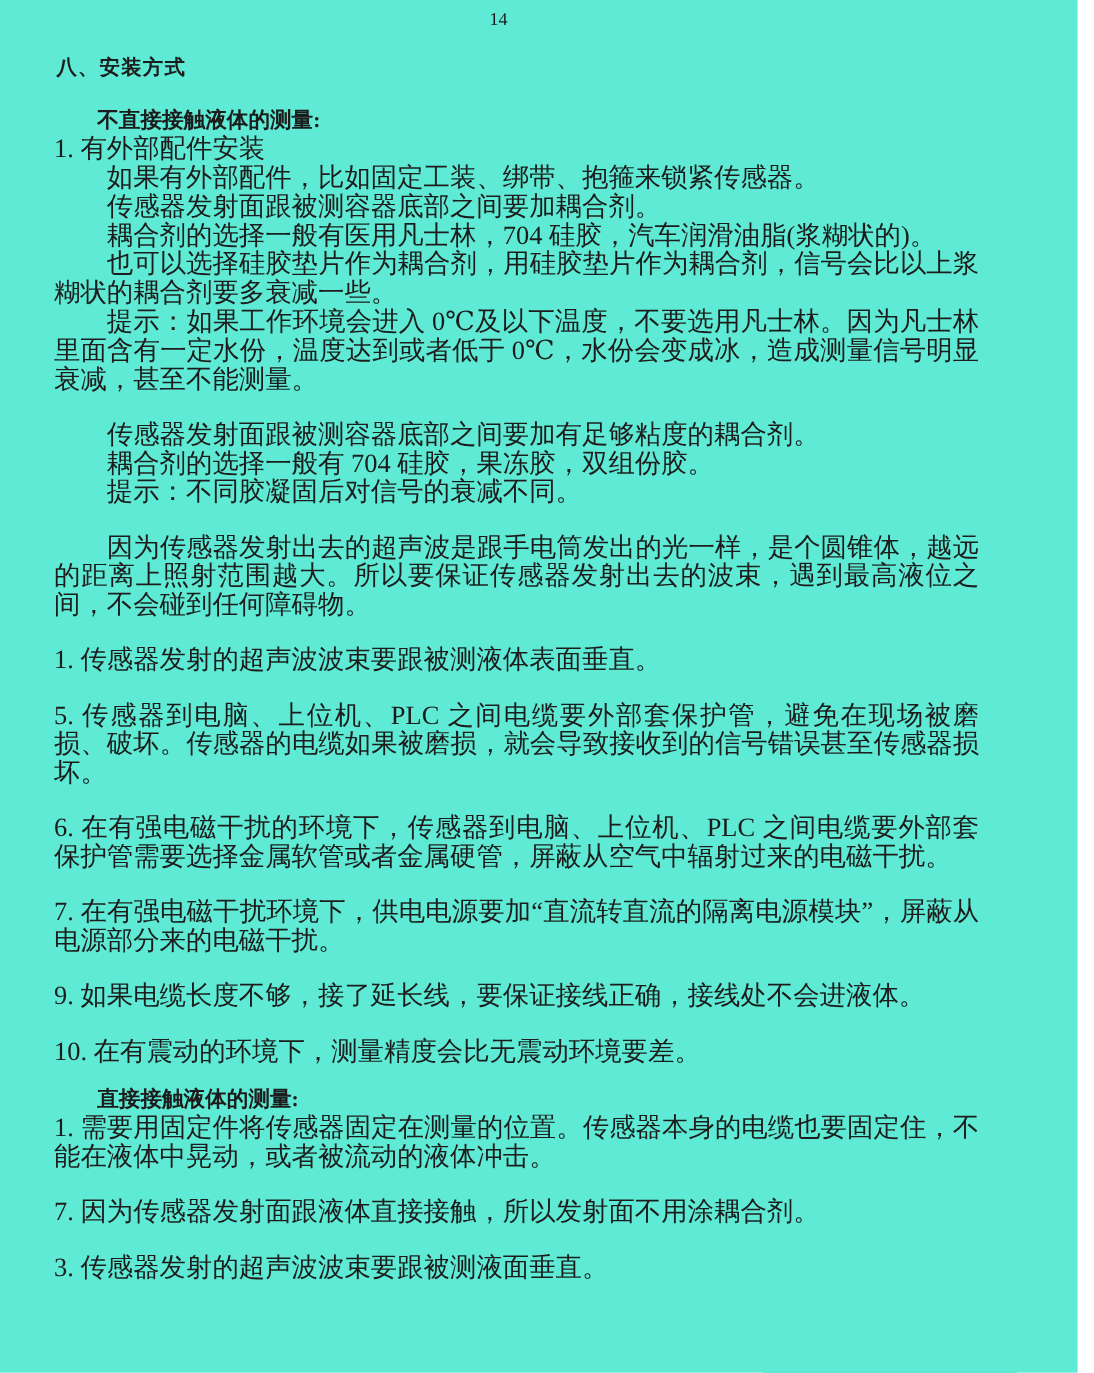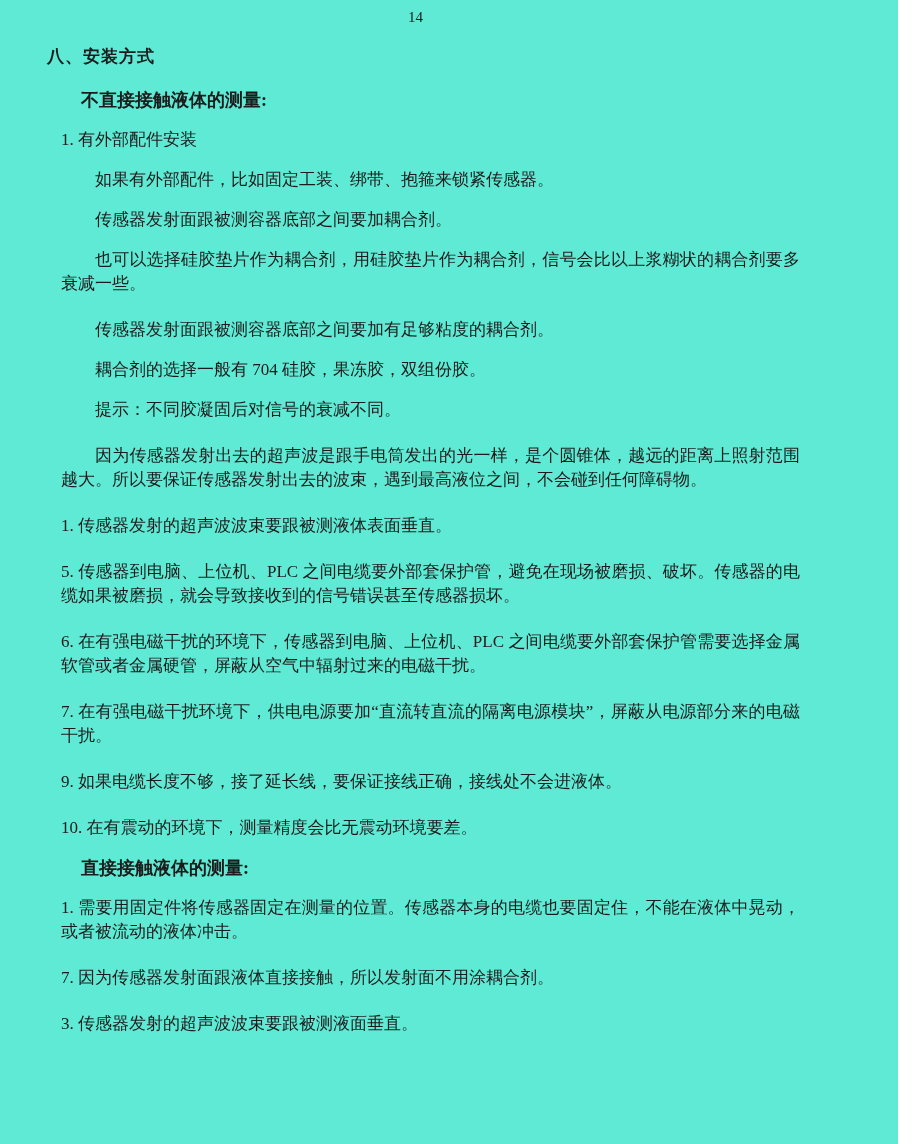--- a/index.html
+++ b/index.html
@@ -40,22 +40,22 @@
     margin: 16px 0 0 0;
     line-height: 24px;
   }
   .item {
     margin: 22px 0 0 0;
   }
   .item.first {
     margin-top: 0;
   }
   .item p {
-    margin: 16px;
-    font-size: 17px;
+    margin: 0;
+    font-size: 22px;
     line-height: 24px;
     text-align: justify;
   }
   .item p.para {
     text-indent: 2em;
   }
 </style>
 </head>
 <body>
 
@@ -65,21 +65,23 @@
 
   <h1 class="doc-title">八、安装方式</h1>
 
   <section>
     <p class="section-heading">不直接接触液体的测量:</p>
 
     <div class="item first">
       <p class="lead">1. 有外部配件安装</p>
       <p class="para">如果有外部配件，比如固定工装、绑带、抱箍来锁紧传感器。</p>
       <p class="para">传感器发射面跟被测容器底部之间要加耦合剂。</p>
+      <p class="para">耦合剂的选择一般有医用凡士林，704 硅胶，汽车润滑油脂(浆糊状的)。</p>
       <p class="para">也可以选择硅胶垫片作为耦合剂，用硅胶垫片作为耦合剂，信号会比以上浆糊状的耦合剂要多衰减一些。</p>
+      <p class="para">提示：如果工作环境会进入 0℃及以下温度，不要选用凡士林。因为凡士林里面含有一定水份，温度达到或者低于 0℃，水份会变成冰，造成测量信号明显衰减，甚至不能测量。</p>
     </div>
 
     <div class="item">
       <p class="para">传感器发射面跟被测容器底部之间要加有足够粘度的耦合剂。</p>
       <p class="para">耦合剂的选择一般有 704 硅胶，果冻胶，双组份胶。</p>
       <p class="para">提示：不同胶凝固后对信号的衰减不同。</p>
     </div>
 
     <div class="item">
       <p class="para">因为传感器发射出去的超声波是跟手电筒发出的光一样，是个圆锥体，越远的距离上照射范围越大。所以要保证传感器发射出去的波束，遇到最高液位之间，不会碰到任何障碍物。</p>

